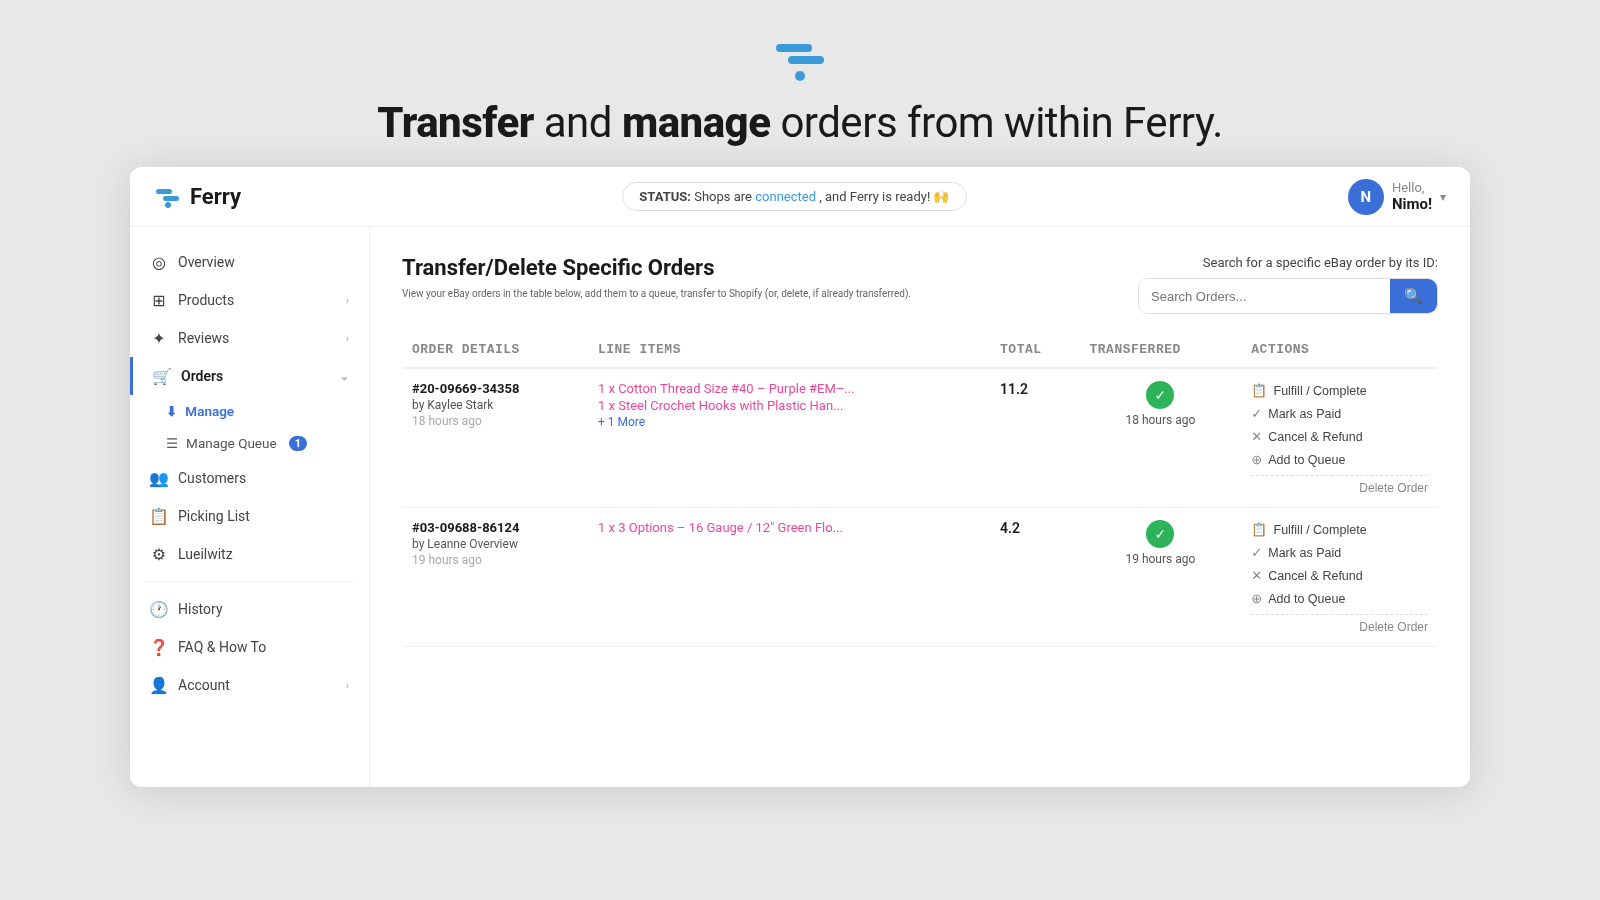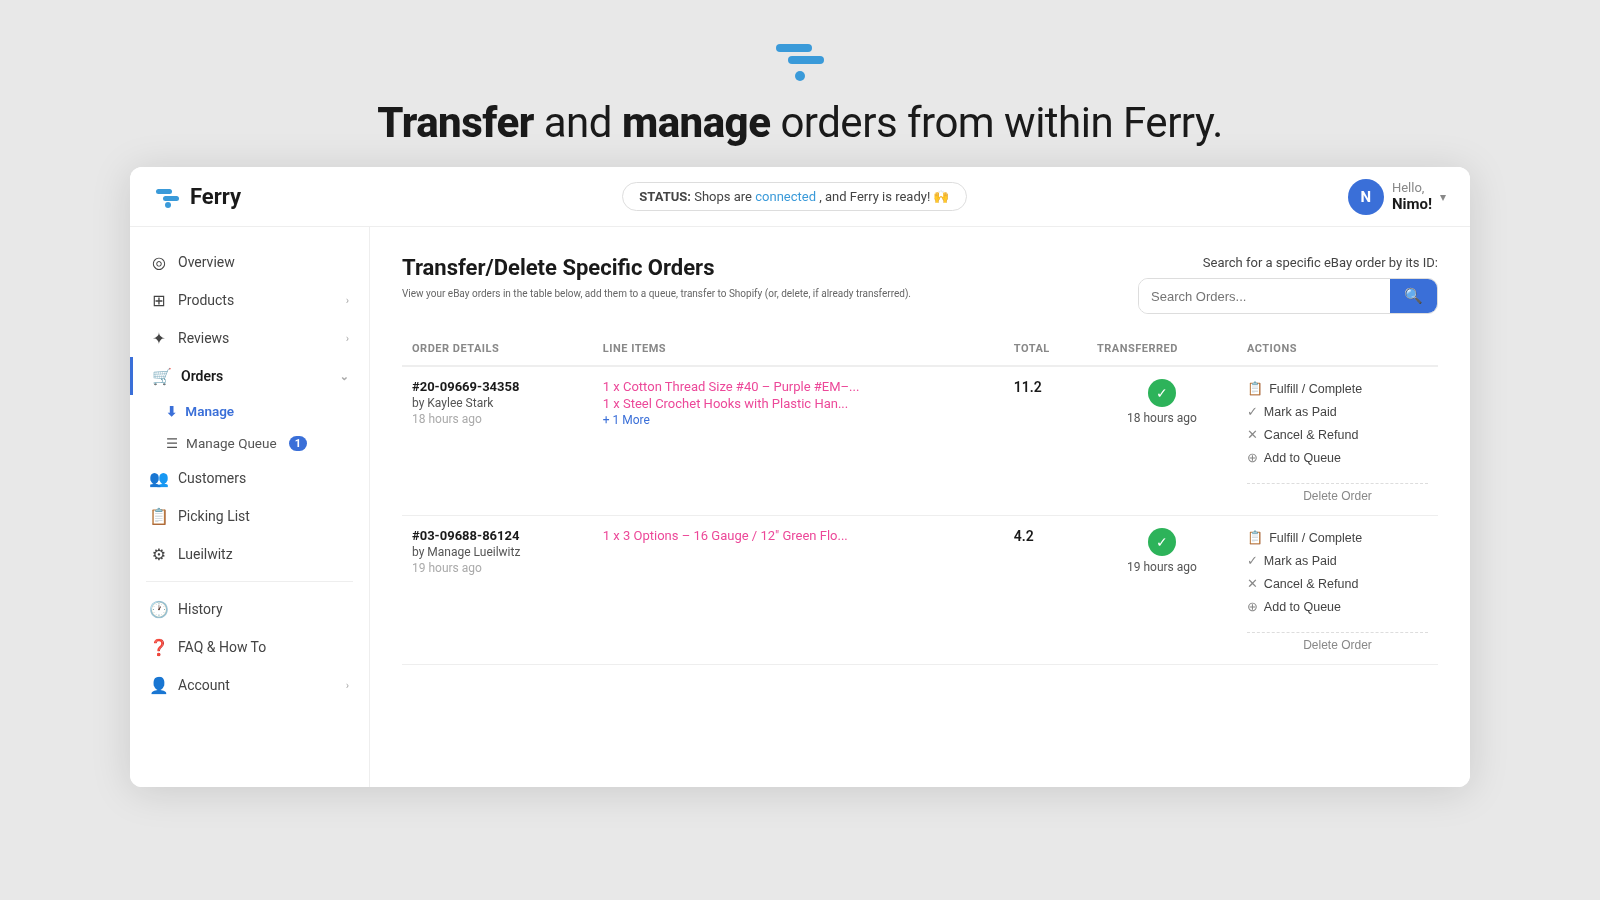--- a/index.html
+++ b/index.html
@@ -260,26 +260,27 @@
     .orders-table {
       width: 100%;
       border-collapse: collapse;
       font-size: 13px;
     }
     .orders-table thead tr {
       border-bottom: 2px solid #eee;
     }
     .orders-table th {
       text-align: left;
-      font-size: 11px;
+      font-size: 13px;
       font-weight: 700;
       color: #888;
       letter-spacing: 0.5px;
       padding: 8px 10px 10px;
       text-transform: uppercase;
+      font-family: Liberation Mono, monospace;
     }
     .orders-table td {
       padding: 12px 10px;
       vertical-align: top;
     }
     .orders-table tbody tr {
       border-bottom: 1px solid #eee;
     }
     .order-id {
       font-weight: 700;
@@ -351,27 +352,27 @@
     }
     .action-btn .action-icon {
       font-size: 13px;
       color: #888;
     }
     .delete-btn {
       color: #888;
       font-size: 12px;
       border-top: 1px dashed #ddd;
       padding-top: 5px;
-      margin-top: 12px;
+      margin-top: 2px;
       cursor: pointer;
       background: none;
       border-left: none;
       border-right: none;
       border-bottom: none;
-      text-align: center;
+      text-align: right;
     }
   </style>
 </head>
 <body>
 
 <div class="hero">
   <svg class="hero-logo" viewBox="0 0 60 60" fill="none" xmlns="http://www.w3.org/2000/svg">
     <rect x="6" y="16" width="36" height="8" rx="4" fill="#3a9ad9"></rect>
     <rect x="18" y="28" width="36" height="8" rx="4" fill="#3a9ad9"></rect>
     <circle cx="30" cy="48" r="5" fill="#3a9ad9"></circle>
@@ -548,21 +549,21 @@
       <span class="action-icon">⊕</span>
       <span>Add to Queue</span>
     </button>
                   <button class="delete-btn">Delete Order</button>
                 </div>
               </td>
             </tr>
             <tr>
               <td>
     <div class="order-id">#03-09688-86124</div>
-    <div class="order-by">by Manage Lueilwitz</div>
+    <div class="order-by">by Leanne Overview</div>
     <div class="order-time">19 hours ago</div>
   </td>
               <td>
                 <div class="line-item">1 x 3 Options – 16 Gauge / 12" Green Flo...</div>
               </td>
               <td><span class="total-value">4.2</span></td>
               <td>
     <div class="transferred-cell">
       <div class="check-circle">✓</div>
       <div class="transferred-time">19 hours ago</div>

